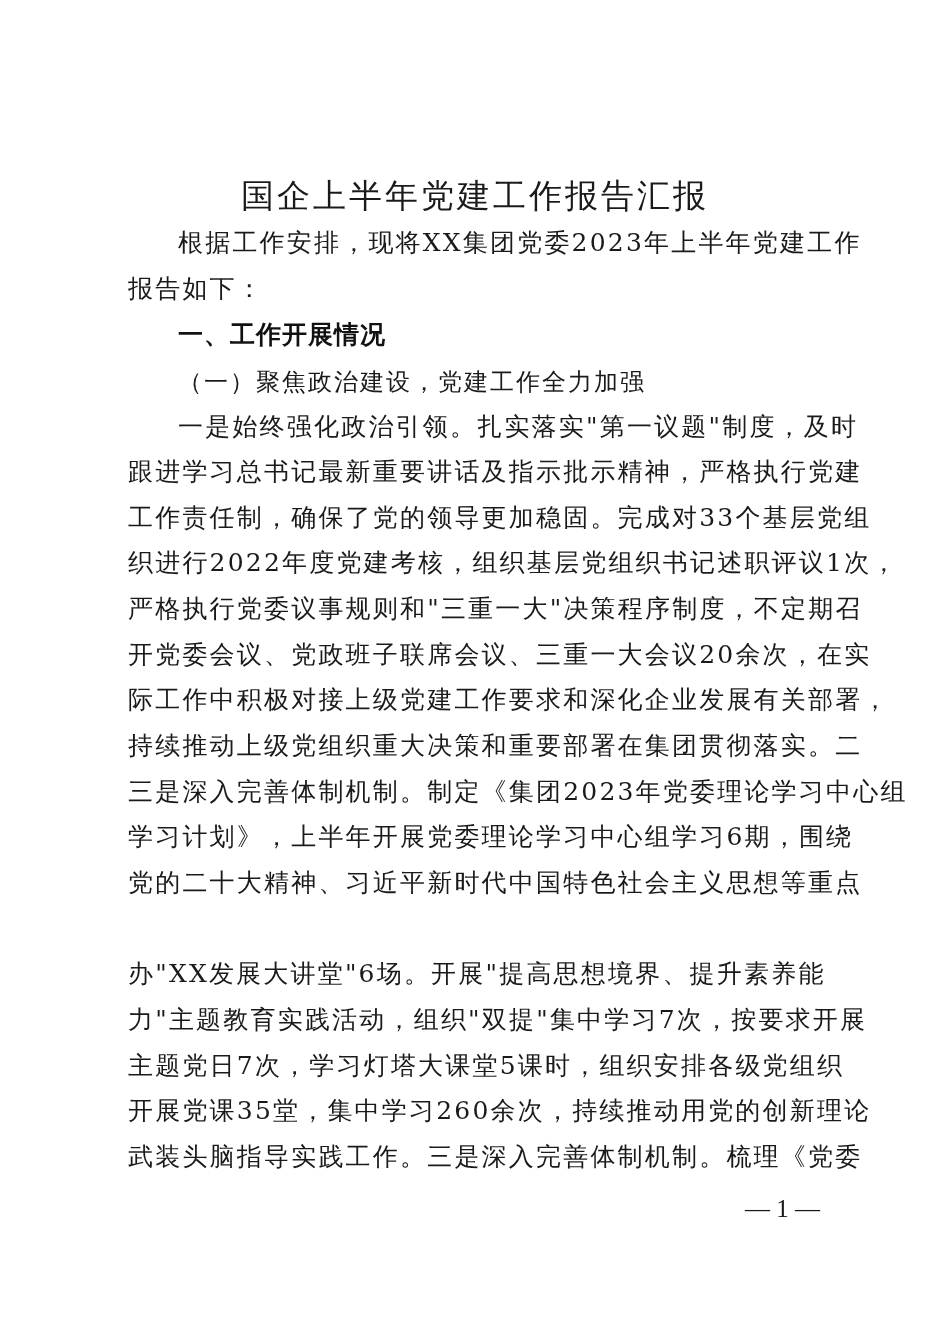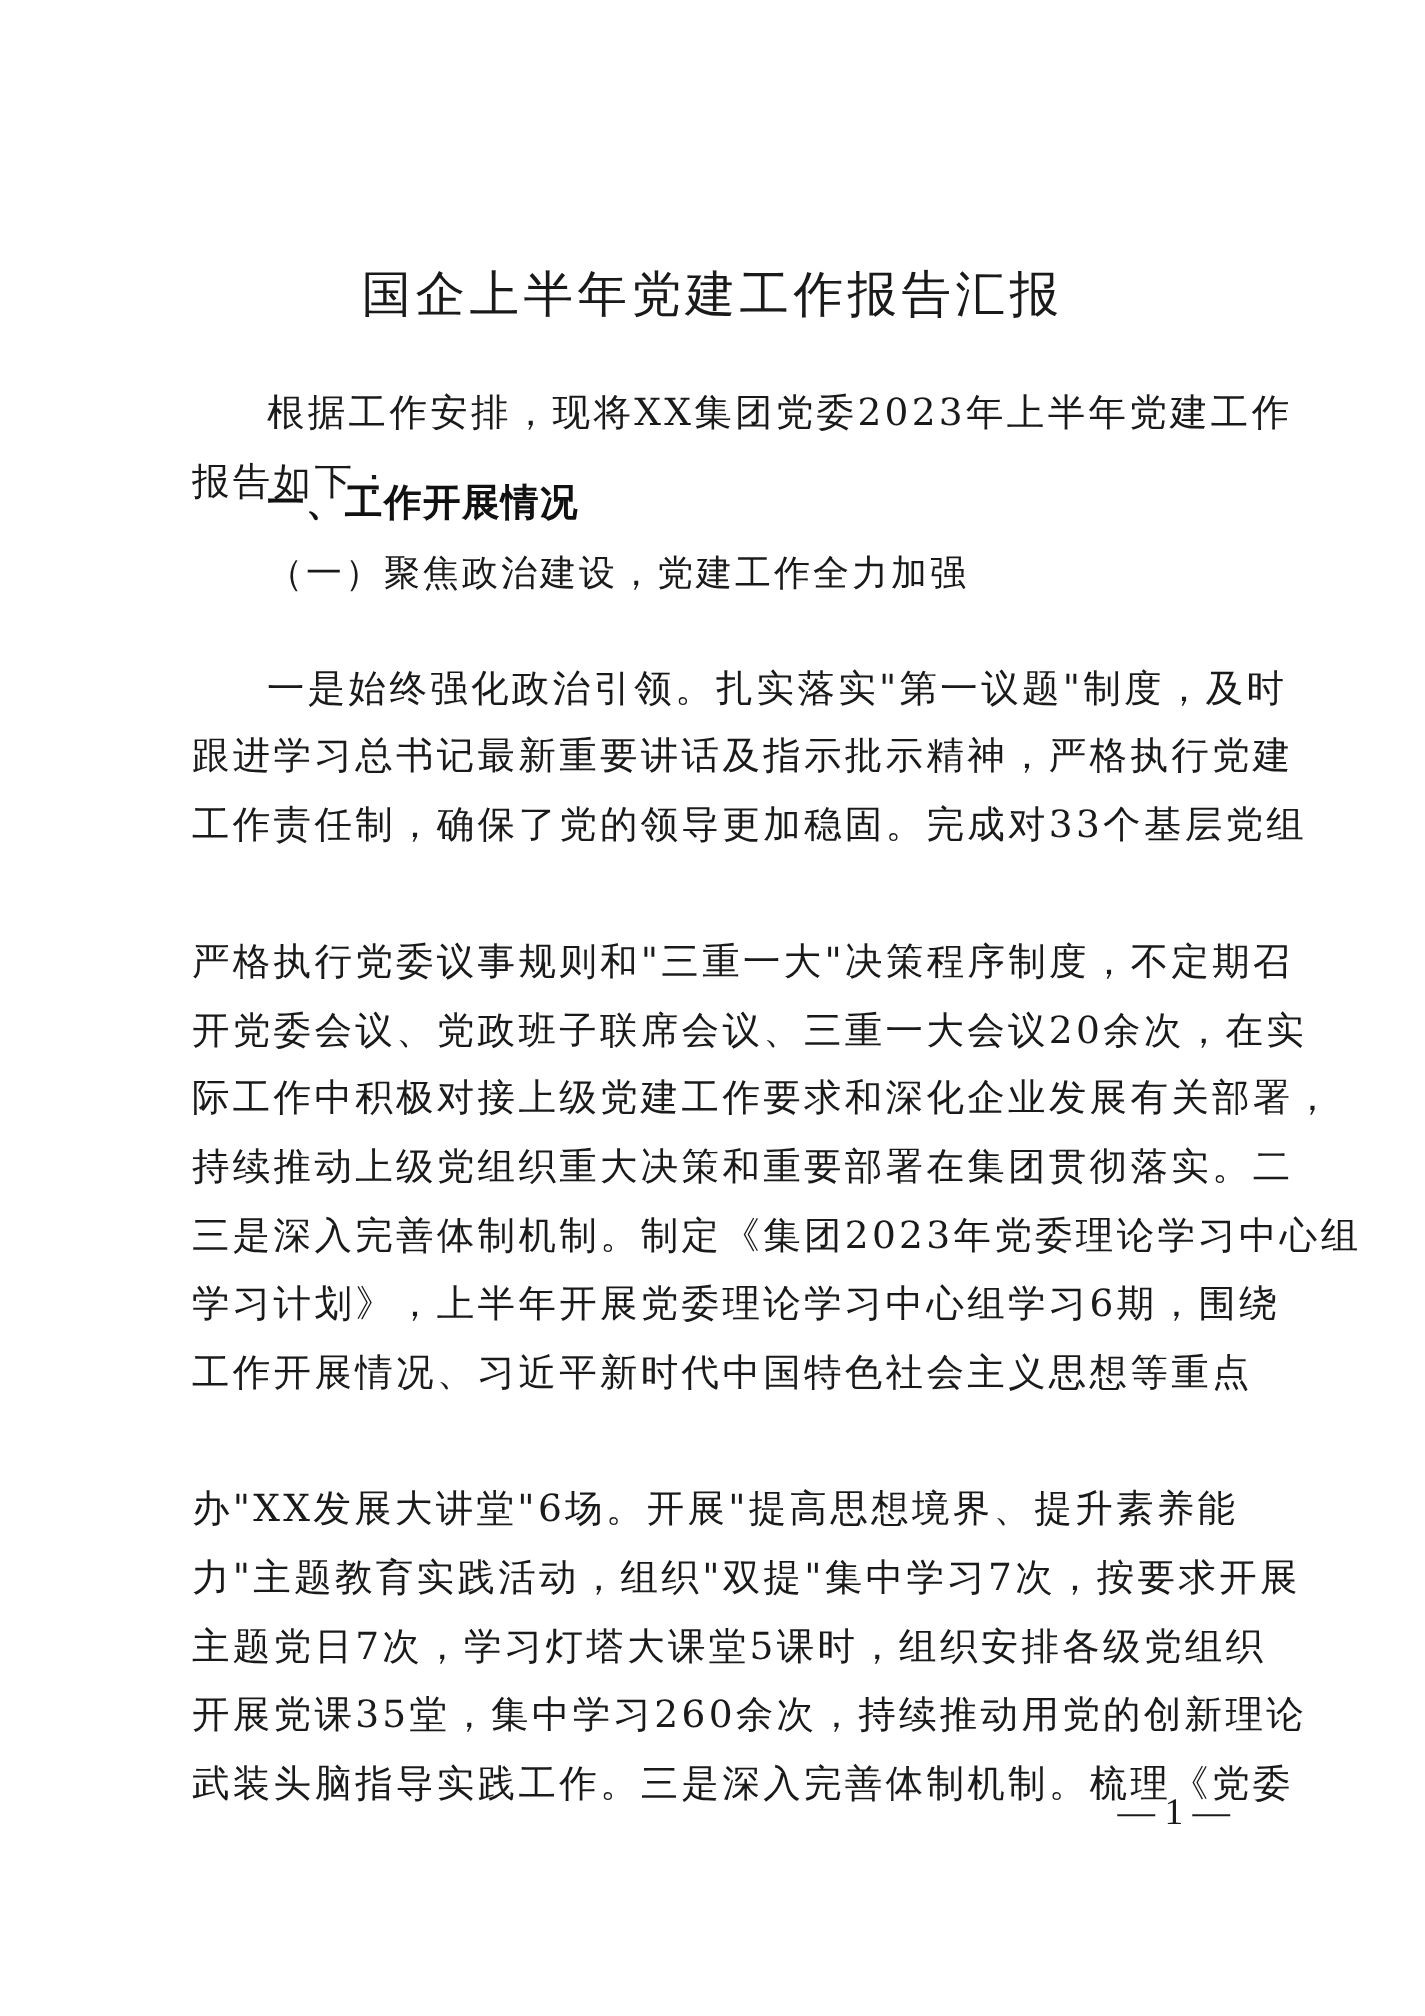--- a/index.html
+++ b/index.html
@@ -8,21 +8,20 @@
   .line {
     position: absolute;
     left: 128px;
     width: 700px;
     white-space: nowrap;
     font-family: "DejaVu Serif", "Liberation Serif", serif;
     font-size: 25px;
     color: #1a1a1a;
     letter-spacing: 2.2px;
     line-height: 30px;
-    margin-top: 32px;
   }
   .indent { left: 178px; }
   .title {
     position: absolute;
     left: 0; width: 950px; top: 174px;
     text-align: center;
     font-family: "DejaVu Serif", "Liberation Serif", serif;
     font-size: 33px;
     letter-spacing: 3px;
     color: #1a1a1a;
@@ -56,27 +55,28 @@
 
   <div class="line indent" style="top:228px">根据工作安排，现将XX集团党委2023年上半年党建工作</div>
   <div class="line" style="top:274px">报告如下：</div>
 
   <div class="h1">一、工作开展情况</div>
   <div class="h2">（一）聚焦政治建设，党建工作全力加强</div>
 
   <div class="line indent" style="top:412px">一是始终强化政治引领。扎实落实"第一议题"制度，及时</div>
   <div class="line" style="top:457px">跟进学习总书记最新重要讲话及指示批示精神，严格执行党建</div>
   <div class="line" style="top:503px">工作责任制，确保了党的领导更加稳固。完成对33个基层党组</div>
+  <div class="line" style="top:548px">织进行2022年度党建考核，组织基层党组织书记述职评议1次，</div>
   <div class="line" style="top:594px">严格执行党委议事规则和"三重一大"决策程序制度，不定期召</div>
   <div class="line" style="top:640px">开党委会议、党政班子联席会议、三重一大会议20余次，在实</div>
   <div class="line" style="top:685px">际工作中积极对接上级党建工作要求和深化企业发展有关部署，</div>
   <div class="line" style="top:731px">持续推动上级党组织重大决策和重要部署在集团贯彻落实。二</div>
   <div class="line" style="top:777px">三是深入完善体制机制。制定《集团2023年党委理论学习中心组</div>
   <div class="line" style="top:822px">学习计划》，上半年开展党委理论学习中心组学习6期，围绕</div>
-  <div class="line" style="top:868px">工作开展情况、习近平新时代中国特色社会主义思想等重点</div>
+  <div class="line" style="top:868px">党的二十大精神、习近平新时代中国特色社会主义思想等重点</div>
   <div class="line" style="top:959px">办"XX发展大讲堂"6场。开展"提高思想境界、提升素养能</div>
   <div class="line" style="top:1005px">力"主题教育实践活动，组织"双提"集中学习7次，按要求开展</div>
   <div class="line" style="top:1051px">主题党日7次，学习灯塔大课堂5课时，组织安排各级党组织</div>
   <div class="line" style="top:1096px">开展党课35堂，集中学习260余次，持续推动用党的创新理论</div>
   <div class="line" style="top:1142px">武装头脑指导实践工作。三是深入完善体制机制。梳理《党委</div>
 
   <div class="page-num">— 1 —</div>
 </div>
 
 </body></html>

